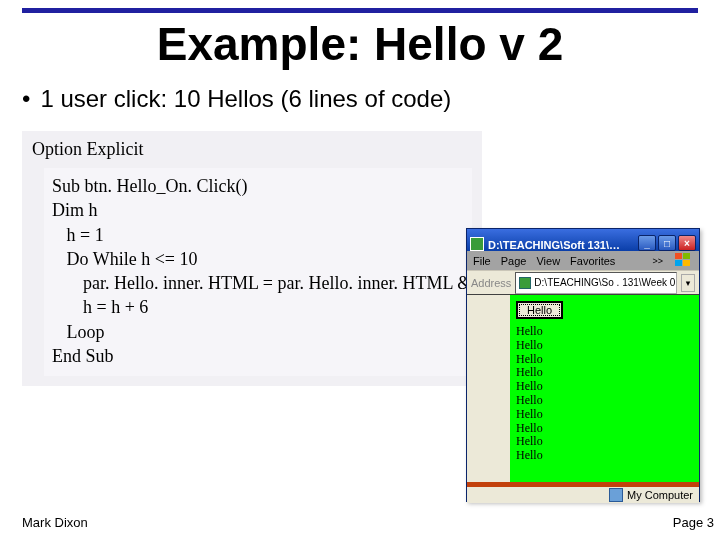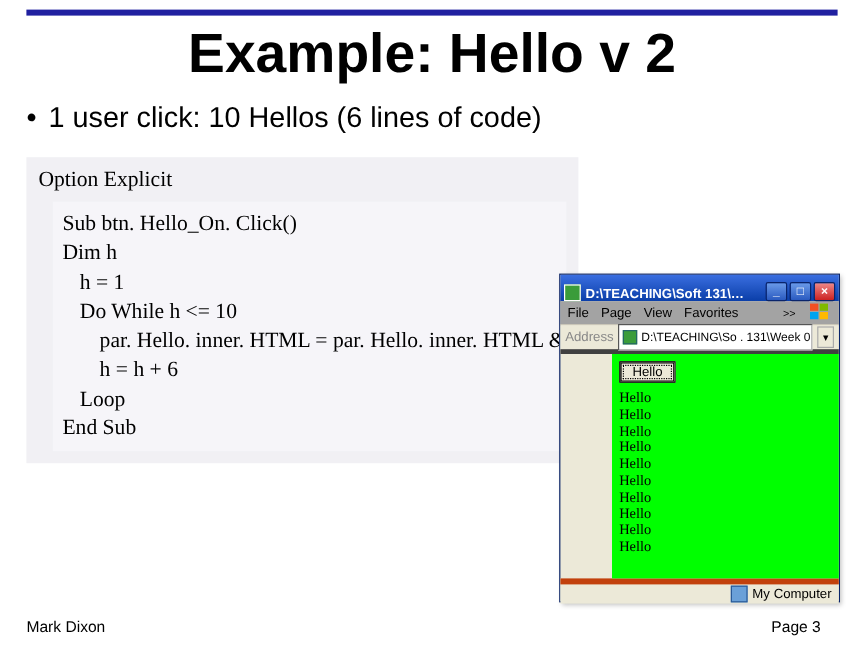--- a/index.html
+++ b/index.html
@@ -52,21 +52,21 @@
     color: #000;
     line-height: 1.35;
   }
   .ind1 { padding-left: 0; }
   .ind2 { padding-left: 10px; white-space: pre; }
   .ind3 { padding-left: 22px; white-space: pre; }
   .footer {
     position: absolute;
     bottom: 10px;
     left: 22px;
-    right: 36px;
+    right: 6px;
     display: flex;
     justify-content: space-between;
     font-size: 13px;
     color: #000;
   }
 
   
   .browser {
     position: absolute;
     top: 228px;
@@ -129,21 +129,21 @@
   .wl-g { background:#7fba00; top:0; left:8px; }
   .wl-b { background:#00a4ef; top:7px; left:0; }
   .wl-y { background:#ffb900; top:7px; left:8px; }
   .addrbar {
     height: 24px;
     background: #ece9d8;
     display: flex;
     align-items: center;
     padding: 0 4px;
     gap: 4px;
-    border-bottom: 4px solid #404040;
+    border-bottom: 1px solid #404040;
     font-size: 11px;
   }
   .addr-label { color: #888; }
   .addr-input {
     flex: 1;
     height: 22px;
     background: #fff;
     border: 1px inset #aaa;
     display: flex;
     align-items: center;

